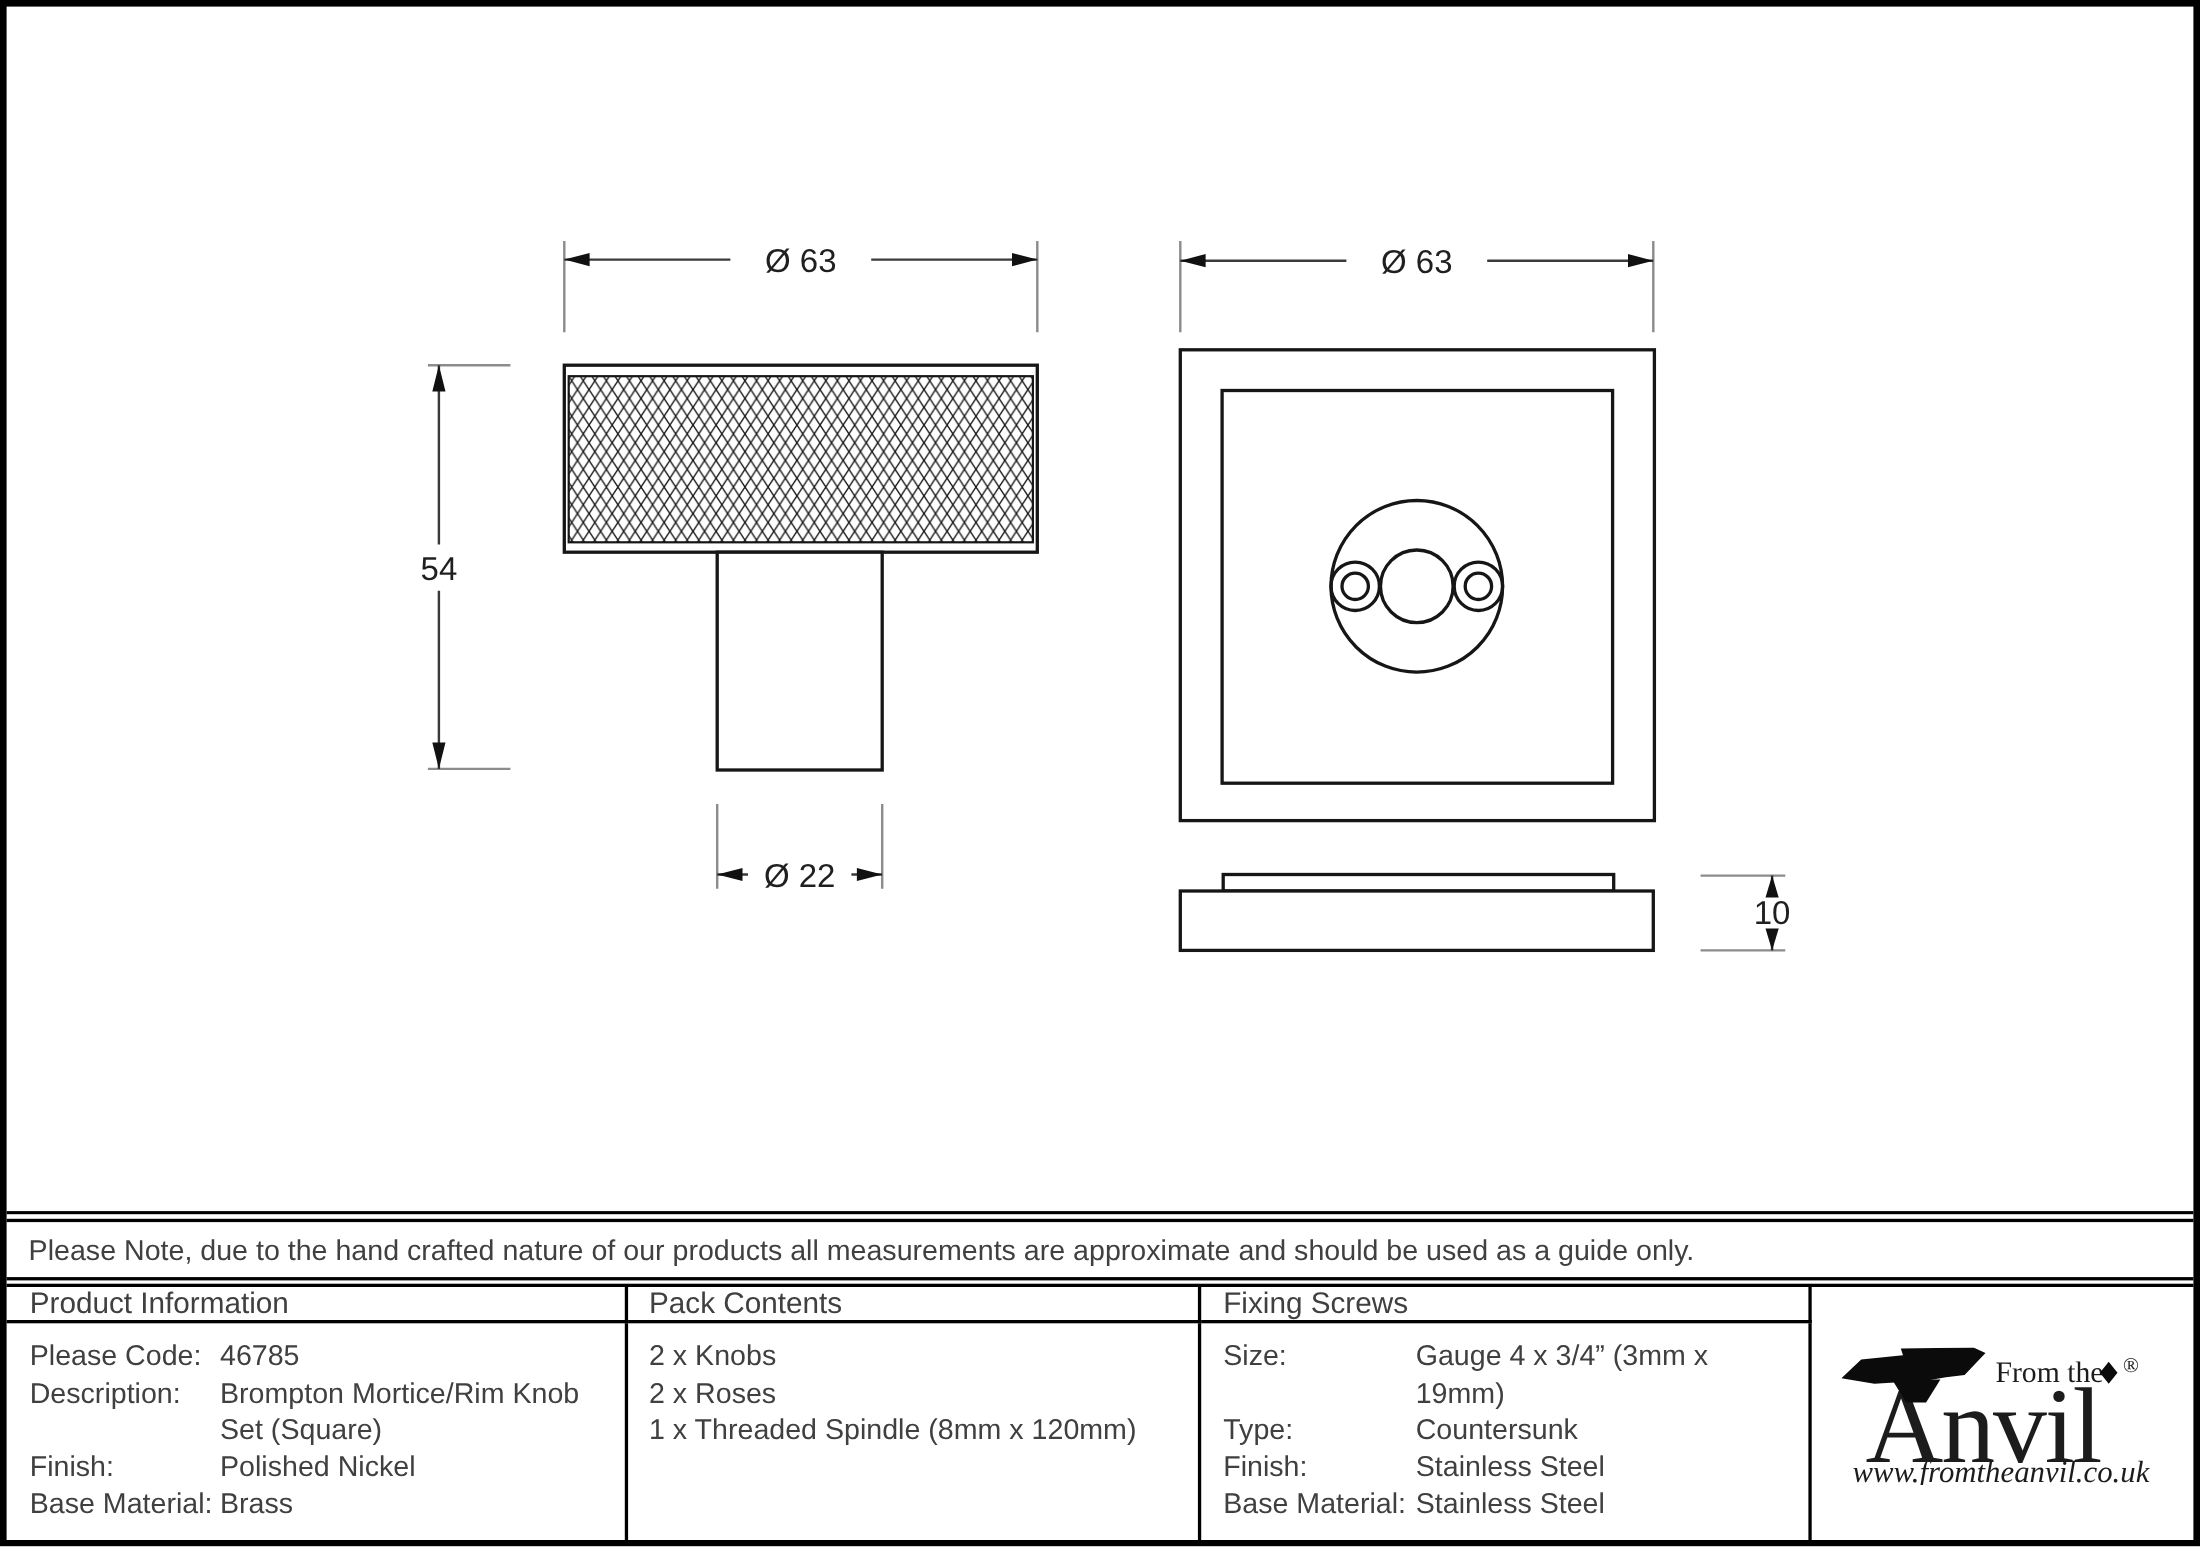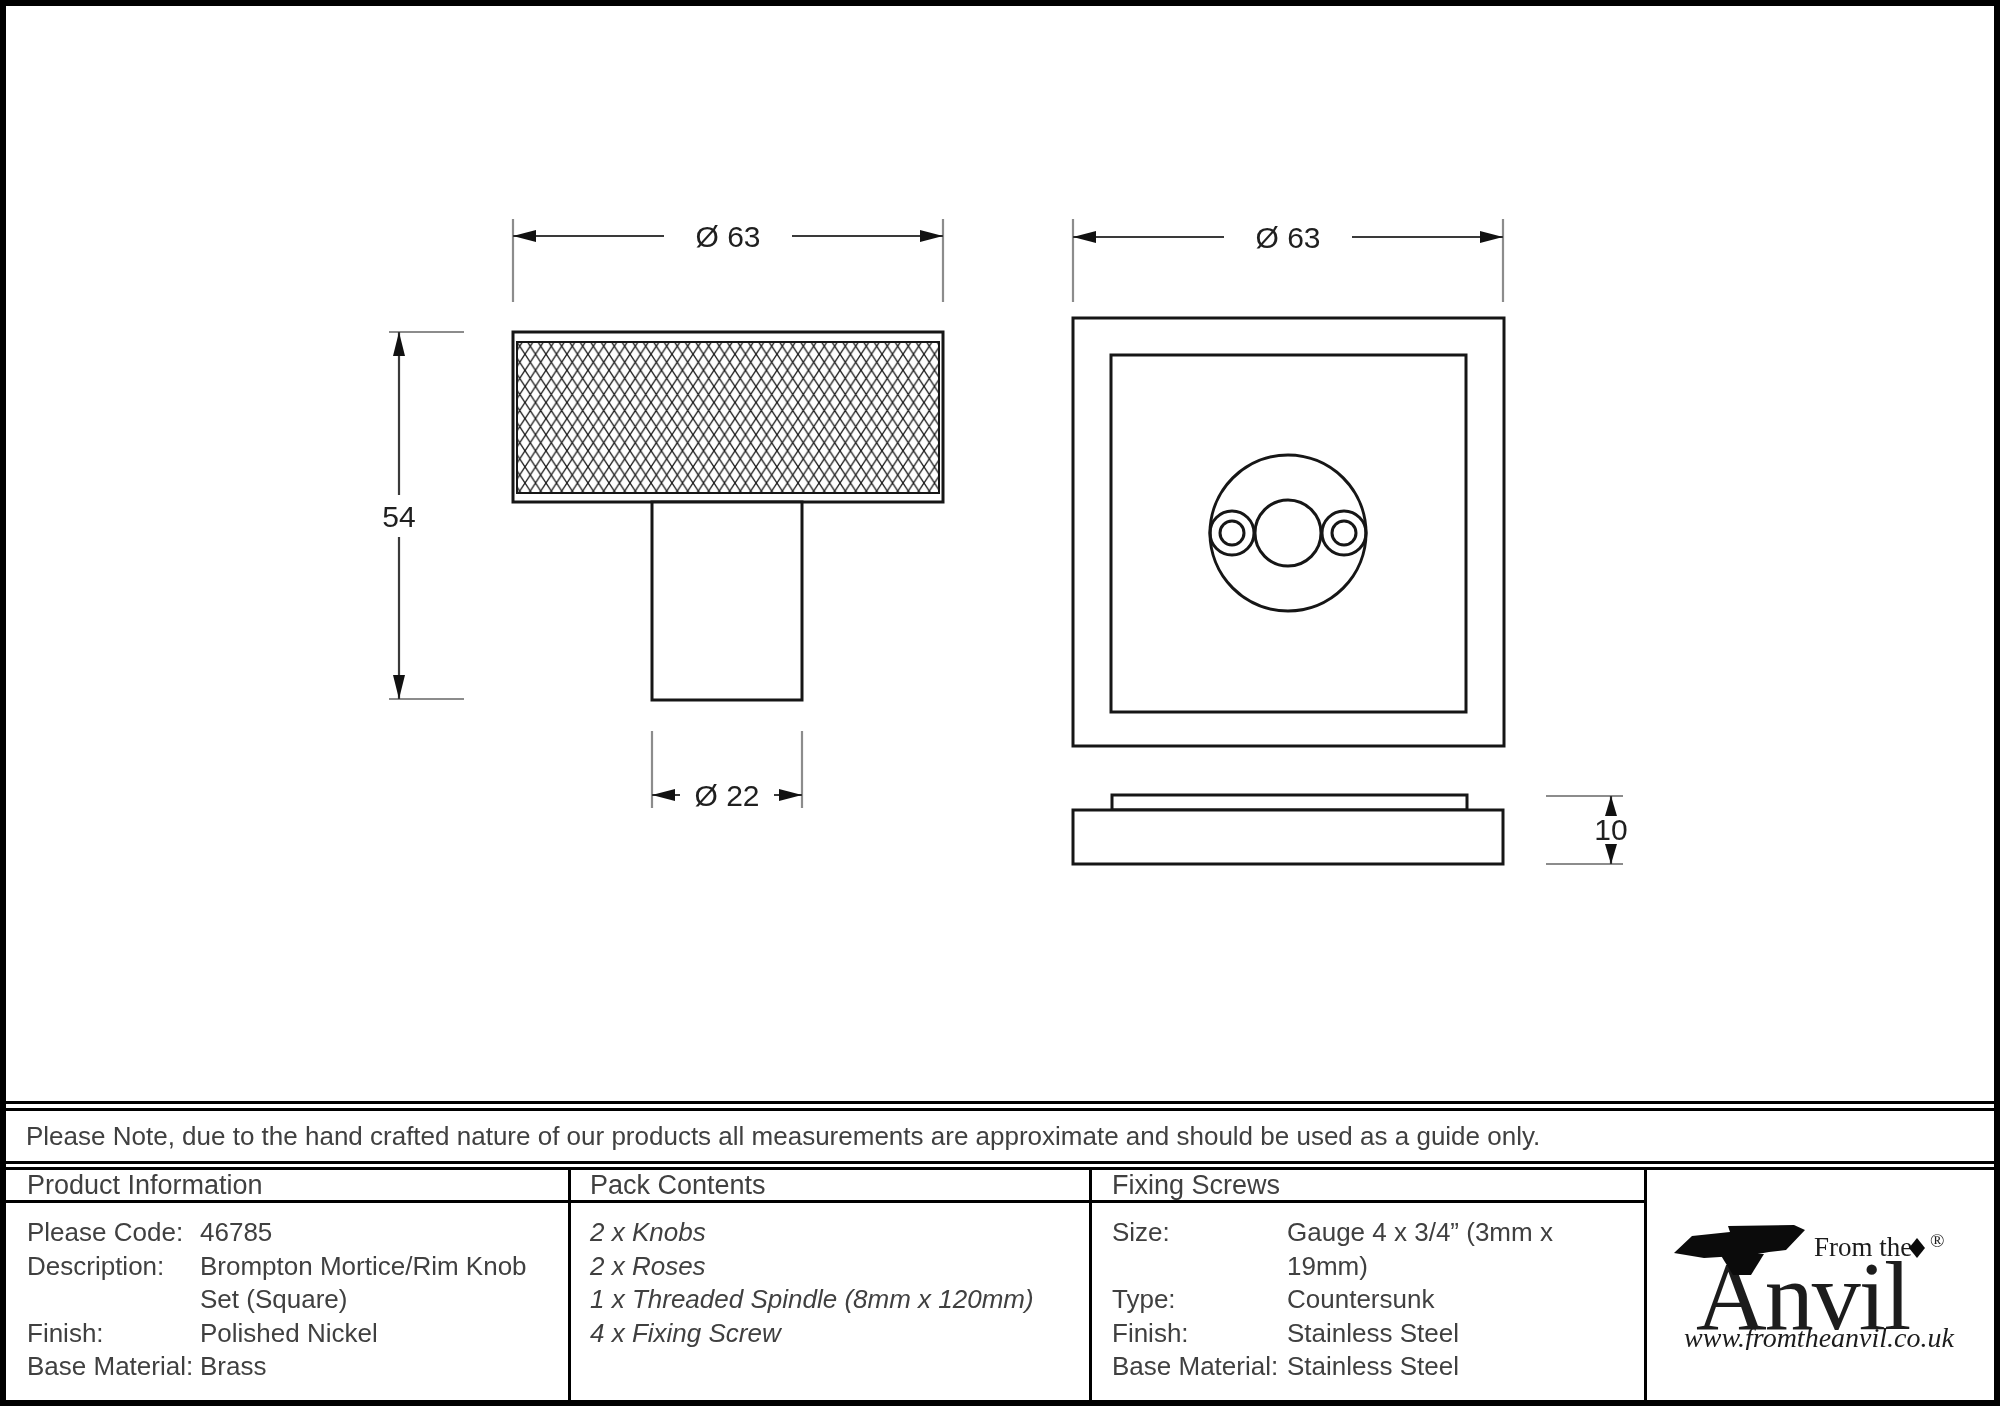--- a/index.html
+++ b/index.html
@@ -27,21 +27,21 @@
   .sep-r{border-right:3px solid #000;}
   .line-b{border-bottom:3px solid #000;}
   
   #data-row{
     position:absolute;left:6px;top:1203px;width:1988px;height:197px;box-sizing:border-box;
     display:flex;
   }
   #data-row .dcell{box-sizing:border-box;height:100%;}
   .w1{width:565px;} .w2{width:521px;} .w3{width:555px;} .w4{width:345px;padding-left:24px;}
   .pad1{padding:13px 10px 0 21px;}
-  .pad2{padding:13px 10px 0 19px;font-style:italic;}
+  .pad2{padding:13px 10px 0 19px;}
   .pad3{padding:13px 10px 0 20px;}
   .spec-row{display:grid;grid-template-columns:173px 1fr;line-height:33.5px;font-size:26px;}
   .spec-row.c3{grid-template-columns:175px 1fr;}
   .list-item{line-height:33.5px;font-size:26px;}
   .spec-label{white-space:nowrap;}
   #logo-cell{position:relative;}
   #logo-svg{position:absolute;left:27px;top:22px;}
   svg text{fill:#1c1c1c;}
   .dimtext{font-family:"Liberation Sans",sans-serif;font-size:30px;fill:#1f1f1f;}
 </style>
@@ -154,21 +154,20 @@
       <div class="spec-row">
         <span class="spec-label">Base Material:</span>
         <span>Brass</span>
       </div>
     </div>
 
     <div class="dcell w2 sep-r pad2">
       <div class="list-item">2 x Knobs</div>
       <div class="list-item">2 x Roses</div>
       <div class="list-item">1 x Threaded Spindle (8mm x 120mm)</div>
-      <div class="list-item">4 x Fixing Screw</div>
     </div>
 
     <div class="dcell w3 sep-r pad3">
       <div class="spec-row c3">
         <span class="spec-label">Size:</span>
         <span>Gauge 4 x 3/4” (3mm x 19mm)</span>
       </div>
       <div class="spec-row c3">
         <span class="spec-label">Type:</span>
         <span>Countersunk</span>

